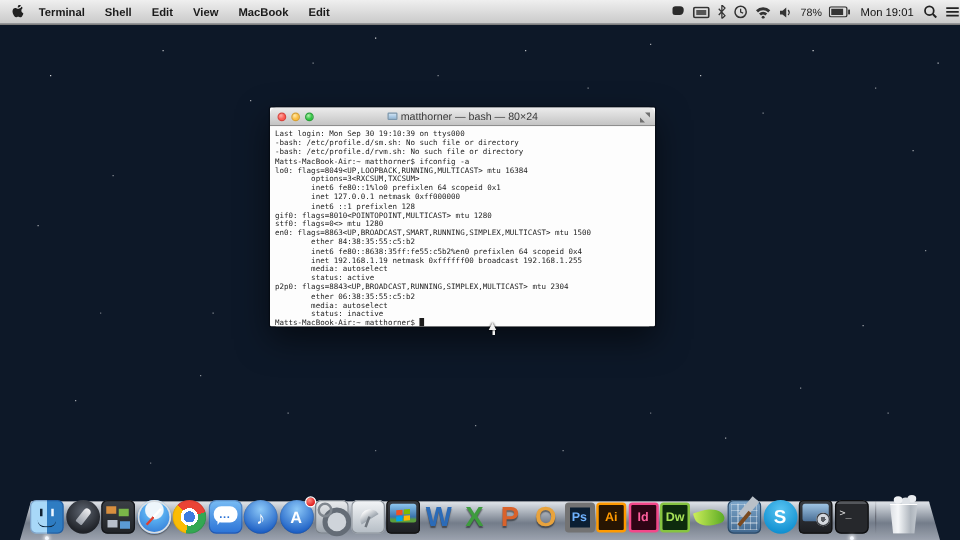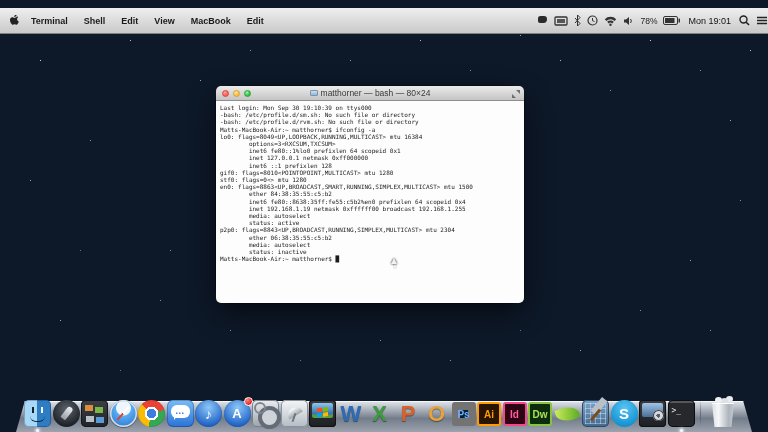--- a/index.html
+++ b/index.html
@@ -30,37 +30,37 @@
       580px 350px 0 rgba(255,255,255,.6), 520px 330px 0 rgba(255,255,255,.4),
       450px 360px 0 rgba(255,255,255,.5), 380px 340px 0 rgba(255,255,255,.5),
       300px 360px 0 rgba(255,255,255,.4), 230px 330px 0 rgba(255,255,255,.5),
       160px 300px 0 rgba(255,255,255,.5), 80px 250px 0 rgba(255,255,255,.4),
       30px 180px 0 rgba(255,255,255,.6), 710px 330px 0 rgba(255,255,255,.5),
       750px 50px 0 rgba(255,255,255,.7), 120px 370px 0 rgba(255,255,255,.4);
   }
 
   
   .menubar {
-    position:absolute; top:8px; left:0; right:0; height:26px; z-index:50;
+    position:absolute; top:0; left:0; right:0; height:20px; z-index:50;
     background:linear-gradient(#efefef, #c9c9c9);
     border-bottom:1px solid #7f7f7f;
     display:flex; align-items:center; font-size:9px; color:#1a1a1a;
   }
   .menubar .apple { margin:0 10px 0 9px; display:flex; align-items:center; }
   .menubar .mitem { padding:0 8px;font-weight:bold; }
   .menubar .mitem.app { font-weight:bold; padding-left:2px; }
   .mb-right { margin-left:auto; display:flex; align-items:center; gap:6px; padding-right:0; }
   .mb-right svg { display:block; }
   .mb-pct { font-size:8.5px; color:#222; }
   .mb-clock { font-size:9px; color:#111; padding:0 2px; }
 
   
   .window {
-    position:absolute; left:216px; top:86px; width:308px; height:217px; z-index:30;
-    border-radius:15px; box-shadow:0 10px 26px rgba(0,0,0,.55), 0 0 0 1px rgba(0,0,0,.35);
+    position:absolute; left:216px; top:86px; width:308px; height:175px; z-index:30;
+    border-radius:1px; box-shadow:0 10px 26px rgba(0,0,0,.55), 0 0 0 1px rgba(0,0,0,.35);
     background:#fdfdfd; display:flex; flex-direction:column;
   }
   .titlebar {
     height:15px; flex:0 0 auto; border-radius:5px 5px 0 0;
     background:linear-gradient(#ececec,#c4c4c4);
     border-bottom:1px solid #8e8e8e;
     position:relative; display:flex; align-items:center; justify-content:center;
   }
   .lights { position:absolute; left:6px; top:4px; display:flex; gap:4px; }
   .light { width:7px; height:7px; border-radius:50%; }
@@ -152,21 +152,21 @@
     box-shadow:6px 0 0 #7fba00, 0 5px 0 #00a4ef, 6px 5px 0 #ffb900; transform:skewY(-6deg); }
 
   .letter .glyph { font-weight:bold; font-size:22px; text-shadow:0 1px 1px rgba(0,0,0,.45); }
   .ic-word .glyph { color:#2b6bb8; }
   .ic-excel .glyph { color:#3e9b3e; }
   .ic-ppt .glyph { color:#d9622b; }
   .ic-outlook .glyph { color:#e8a33d; }
 
   .adobe { width:24px !important; height:24px !important; border-radius:3px; margin-bottom:1px; }
   .adobe .glyph { font-weight:bold; font-size:10px; }
-  .ic-ps { background:#0b1f33; border:8px solid #737373; } .ic-ps .glyph { color:#6fb3ff; }
+  .ic-ps { background:#0b1f33; border:4px solid #737373; } .ic-ps .glyph { color:#6fb3ff; }
   .ic-ai { background:#271502; border:2px solid #ff9a00; } .ic-ai .glyph { color:#ff9a00; }
   .ic-id { background:#2e0415; border:2px solid #f4478a; } .ic-id .glyph { color:#ff5e9d; }
   .ic-dw { background:#0d2b0d; border:2px solid #86c440; } .ic-dw .glyph { color:#a7e257; }
 
   .ic-coda { background:transparent; }
   .ic-coda::before { content:""; position:absolute; left:2px; top:7px; width:23px; height:14px;
     background:linear-gradient(110deg,#cdee5a,#57a822); border-radius:1px 100% 6px 100%; transform:rotate(-18deg); }
 
   .ic-xcode { border-radius:5px; background:linear-gradient(#7fa8cc,#41688f); box-shadow:inset 0 0 0 1px #2e4a66; }
   .ic-xcode::before { content:""; position:absolute; inset:3px;

